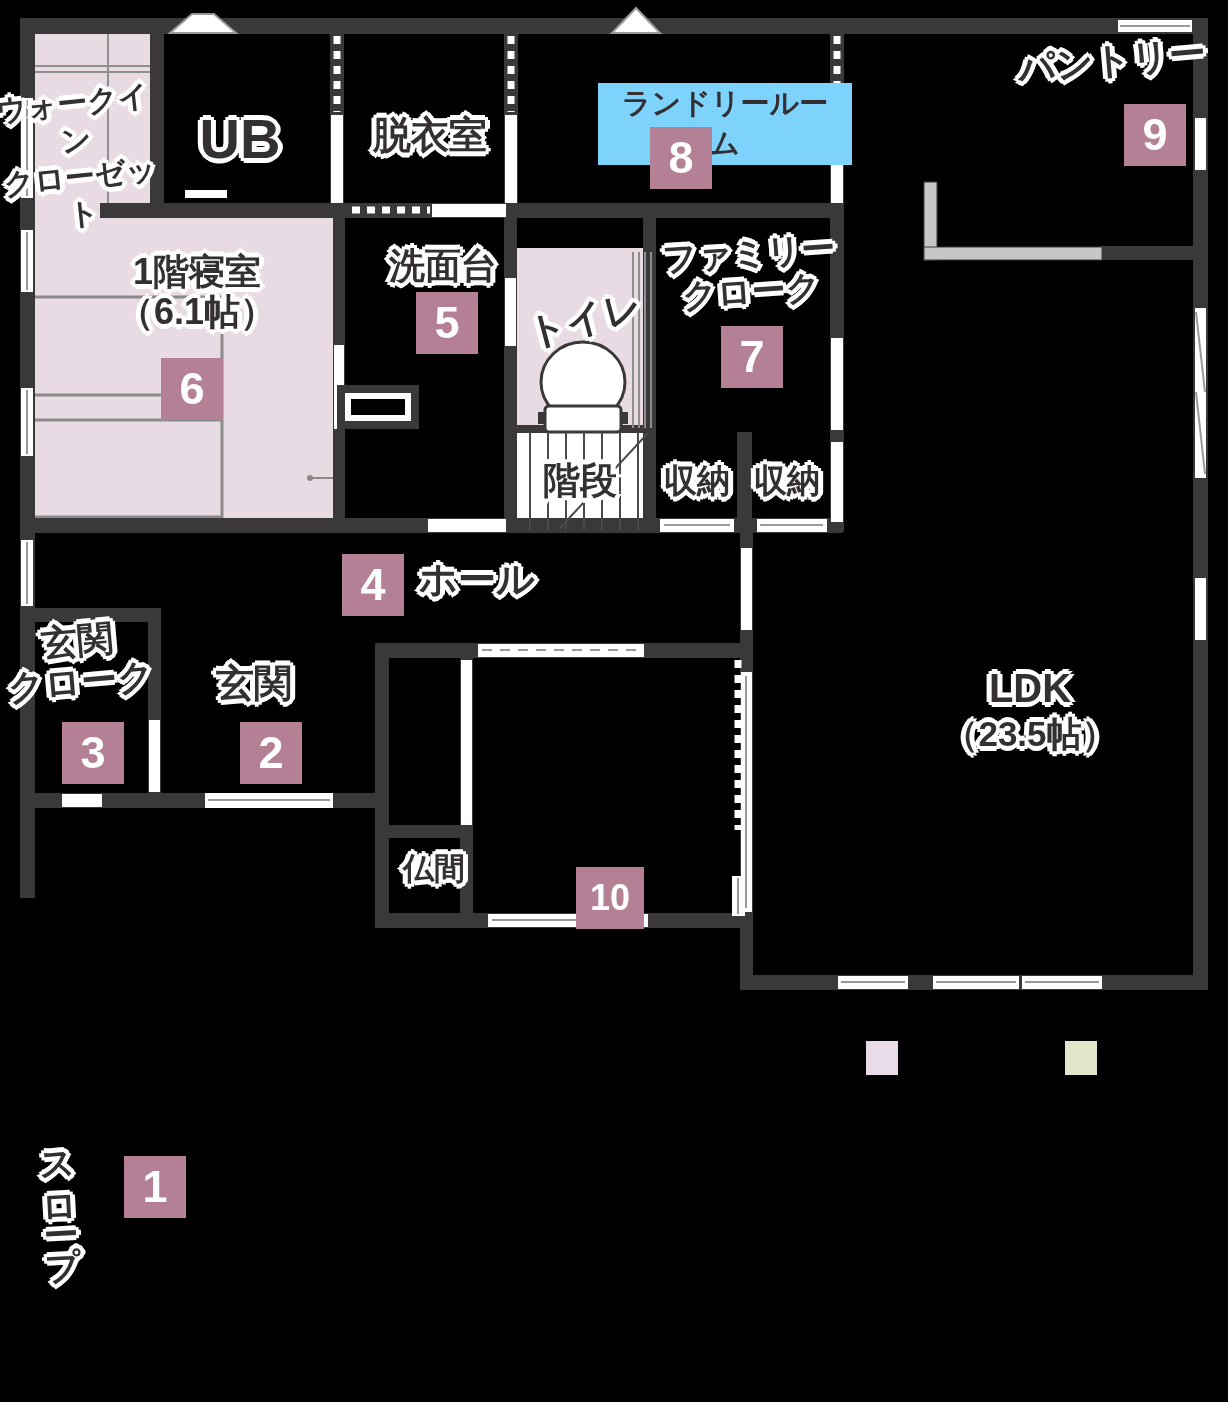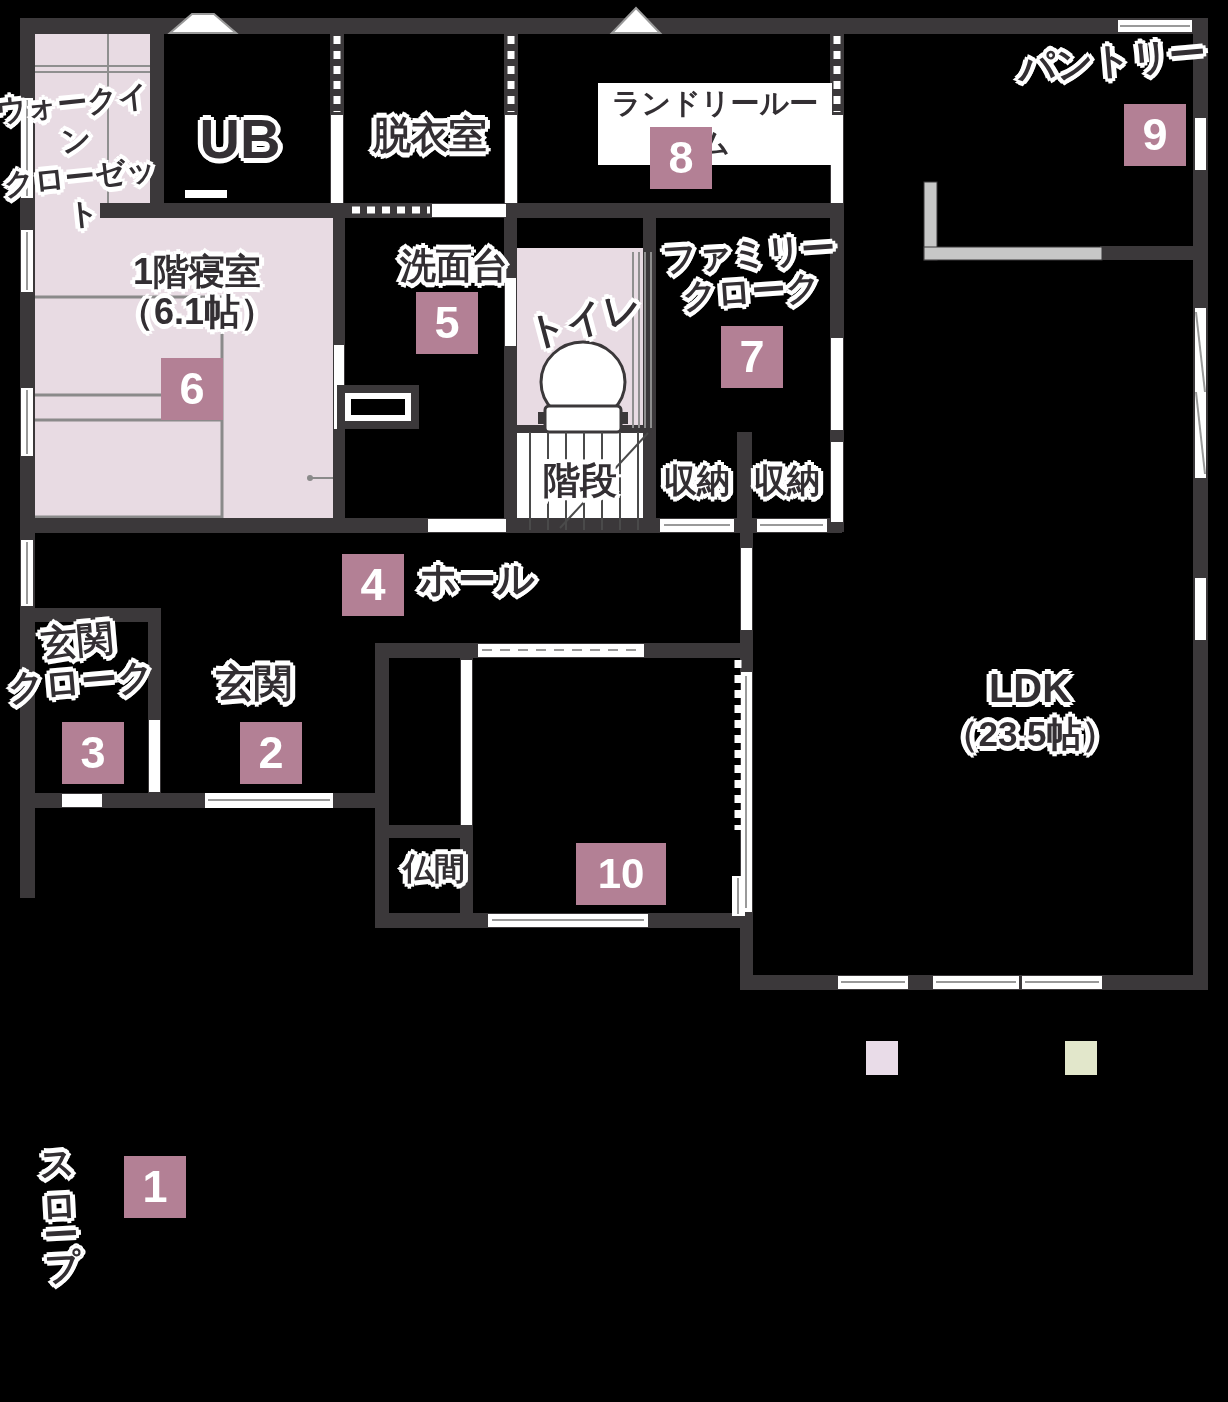--- a/index.html
+++ b/index.html
@@ -8,21 +8,21 @@
   #plan-svg{position:absolute;left:0;top:0;}
   .lbl{position:absolute;text-align:center;color:#332f33;font-weight:700;z-index:5;
        text-shadow:-3px -3px 0 #fff,0 -3px 0 #fff,3px -3px 0 #fff,-3px 0 0 #fff,3px 0 0 #fff,
                    -3px 3px 0 #fff,0 3px 0 #fff,3px 3px 0 #fff,-5px 0 0 #fff,5px 0 0 #fff,
                    0 -5px 0 #fff,0 5px 0 #fff;}
   .lbl span{display:block;}
   .marker{position:absolute;width:62px;height:62px;background:#b38095;color:#fff;z-index:6;
           display:flex;align-items:center;justify-content:center;font-size:45px;font-weight:600;
           font-family:"Liberation Sans","DejaVu Sans",sans-serif;}
   .swatch{position:absolute;width:32px;height:34px;z-index:4;}
-  .bg-white{background:#ffffff;text-shadow:none;padding:1px 6px;}
+  .bg-white{background:#7dd3fc;text-shadow:none;padding:1px 16px;}
   .vtext{writing-mode:vertical-rl;text-orientation:upright;letter-spacing:3px;}
 </style>
 </head>
 <body>
 
 <div id="stage">
 
   <svg id="plan-svg" width="1228" height="1402" viewBox="0 0 1228 1402">
 
     <path d="M33,30 H152 V207 H345 V532 H33 Z" fill="#e8dbe3"></path>
@@ -174,21 +174,21 @@
   </svg>
 
   <div class="lbl" style="left:-8px;top:84px;width:172px;font-size:30px;line-height:37px;transform:rotate(-6deg);">
     <span>ウォークイン</span>
     <span>クローゼット</span>
   </div>
   <div class="lbl" style="left:188px;top:106px;width:104px;font-size:56px;">UB</div>
   <div class="lbl" style="left:350px;top:110px;width:160px;font-size:38px;text-align:center;">脱衣室</div>
   <div class="lbl bg-white" style="left:598px;top:83px;width:222px;font-size:29px;">ランドリールーム</div>
   <div class="lbl" style="left:1012px;top:36px;width:200px;font-size:37px;transform:rotate(-5deg);">パントリー</div>
-  <div class="lbl" style="left:378px;top:242px;width:130px;font-size:36px;text-align:right;">洗面台</div>
+  <div class="lbl" style="left:378px;top:242px;width:130px;font-size:36px;">洗面台</div>
   <div class="lbl" style="left:518px;top:294px;width:134px;font-size:38px;transform:rotate(-15deg);">トイレ</div>
   <div class="lbl" style="left:650px;top:234px;width:200px;font-size:34px;line-height:38px;transform:rotate(-4deg);">
     <span>ファミリー</span>
     <span>クローク</span>
   </div>
   <div class="lbl" style="left:82px;top:252px;width:230px;font-size:36px;line-height:40px;">
     <span>1階寝室</span>
     <span style="font-size:36px;">（6.1帖）</span>
   </div>
   <div class="lbl" style="left:526px;top:456px;width:108px;font-size:37px;">階段</div>
@@ -211,18 +211,18 @@
 
   <div class="marker" style="left:124px;top:1156px;">1</div>
   <div class="marker" style="left:240px;top:722px;">2</div>
   <div class="marker" style="left:62px;top:722px;">3</div>
   <div class="marker" style="left:342px;top:554px;">4</div>
   <div class="marker" style="left:416px;top:292px;">5</div>
   <div class="marker" style="left:161px;top:358px;">6</div>
   <div class="marker" style="left:721px;top:326px;">7</div>
   <div class="marker" style="left:650px;top:127px;">8</div>
   <div class="marker" style="left:1124px;top:104px;">9</div>
-  <div class="marker" style="left:576px;top:843px;width:90px;font-size:42px;">10</div>
+  <div class="marker" style="left:576px;top:867px;width:68px;font-size:36px;">10</div>
 
   <div class="swatch" style="left:866px;top:1041px;background:#e9dce8;"></div>
   <div class="swatch" style="left:1065px;top:1041px;background:#e2e7cb;"></div>
 
 </div>
 
 </body></html>

